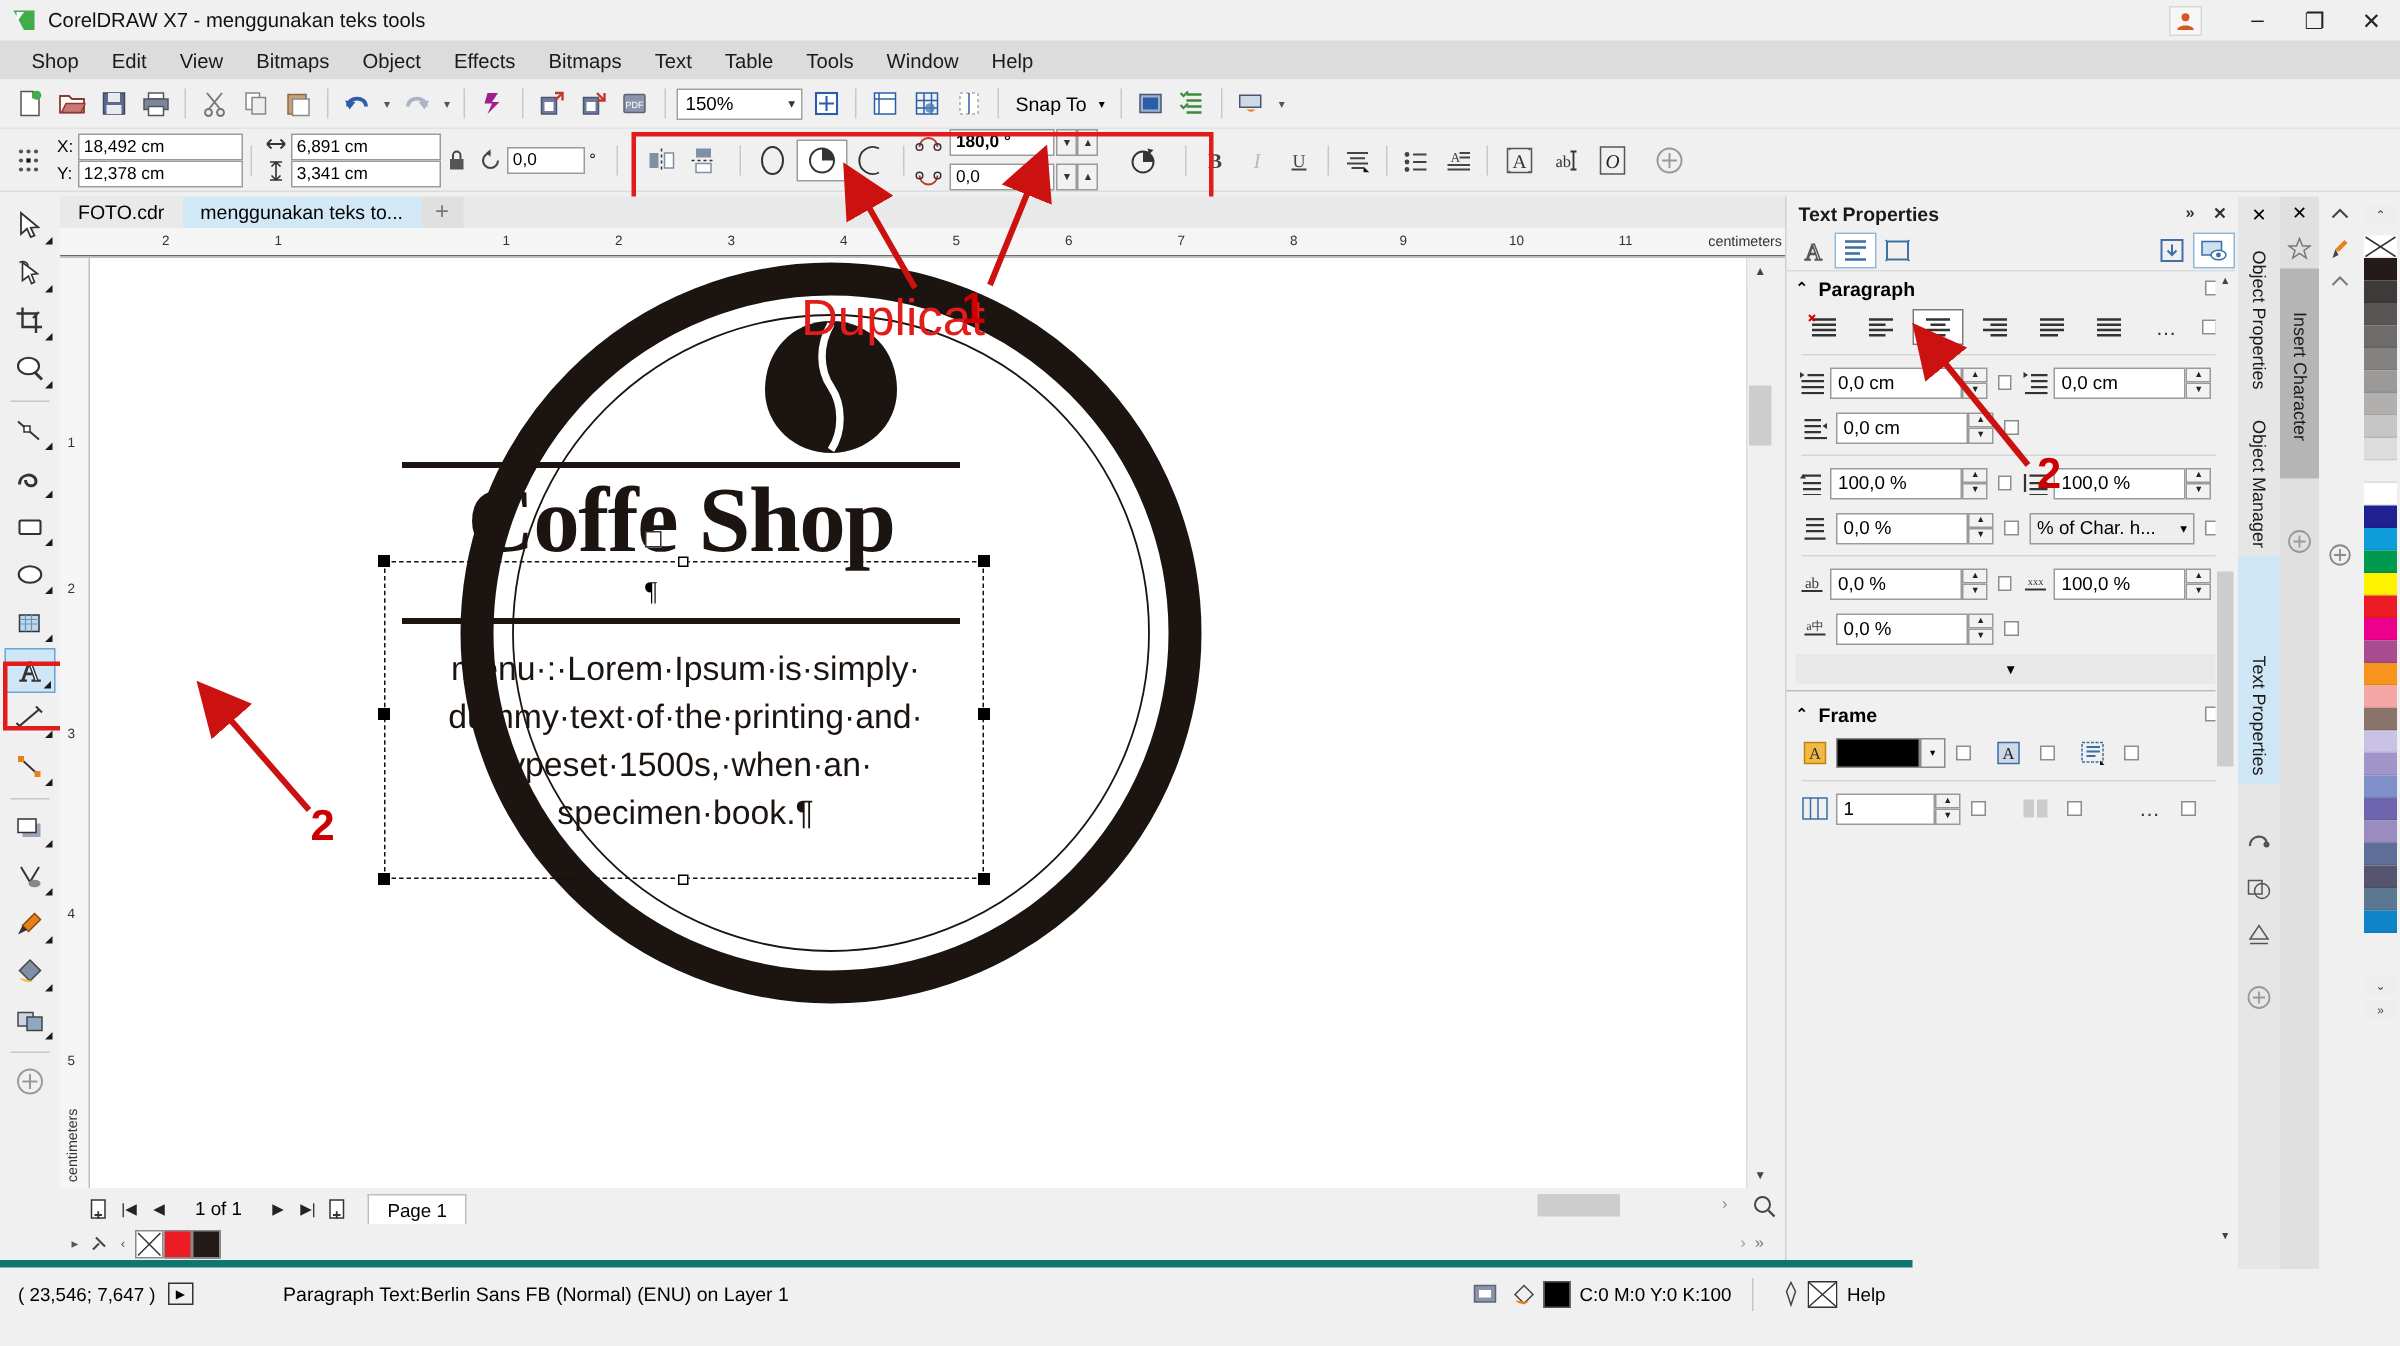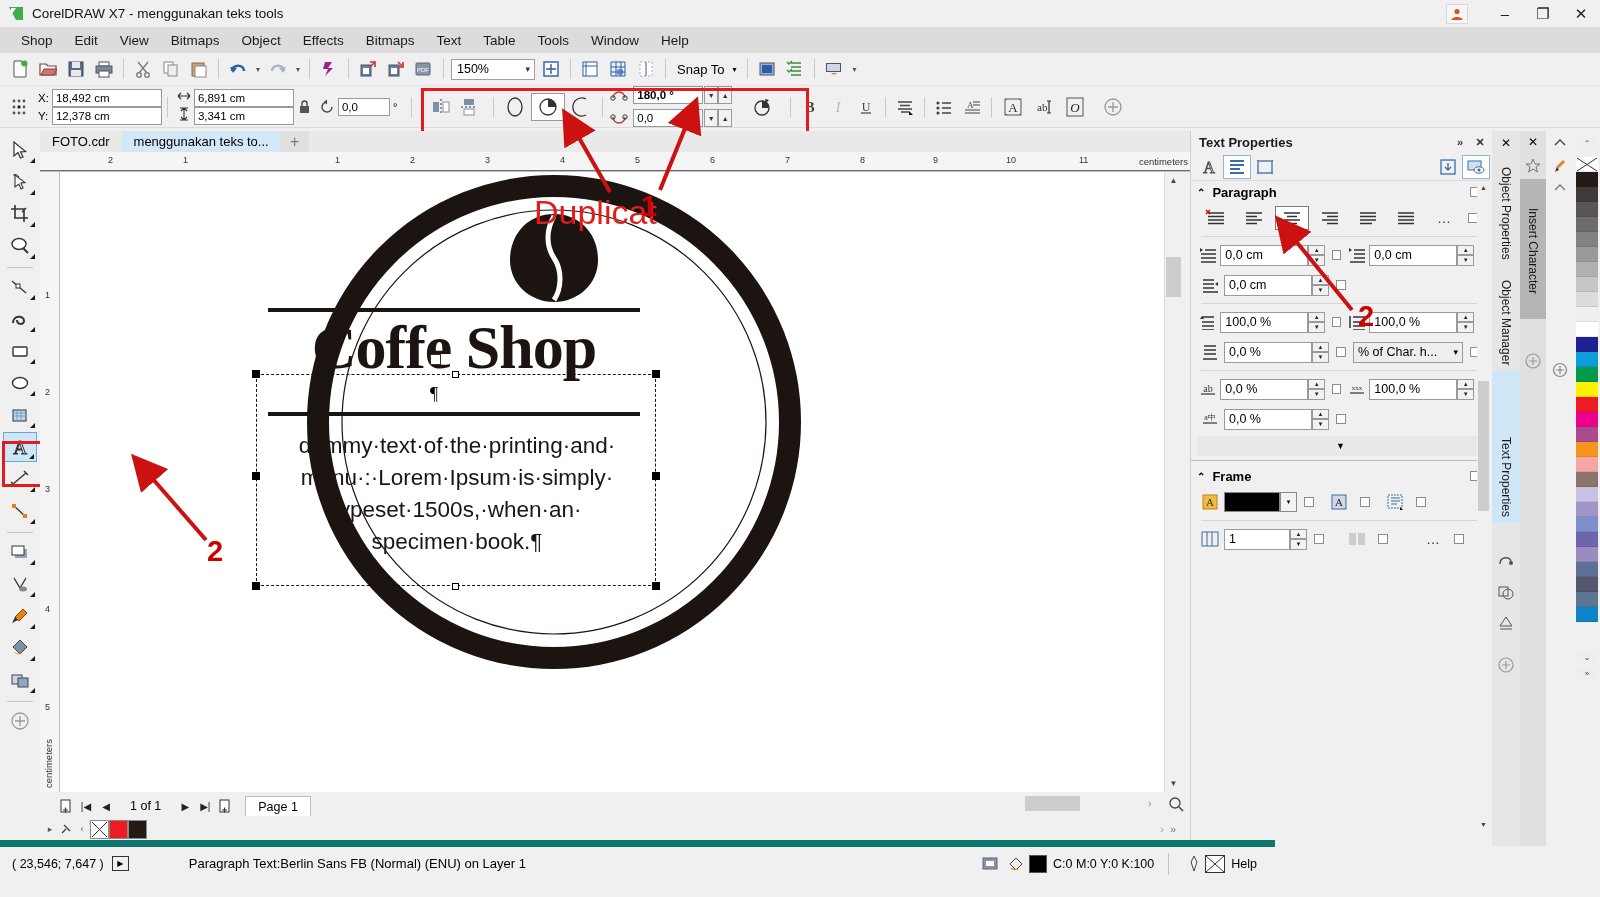--- a/index.html
+++ b/index.html
@@ -111,21 +111,21 @@
     background:#fff; border:1px solid #bdbdbd; border-bottom:none; margin-left:10px; }
 
   
   .docpal { position:absolute; left:42px; top:818px; width:1140px; height:22px;
     background:#f0f0f0; display:flex; align-items:center; }
   .dp-ico { width:16px; height:18px; display:flex; align-items:center; justify-content:center; font-size:9px; color:#555; }
   .sw { width:19px; height:19px; border:1px solid #8a8a8a; }
 
   
   .statusbar { position:absolute; left:0; top:840px; width:1275px; height:40px;
-     background:#f0f0f0; border-top:7px solid #0f766e; display:flex; align-items:center; }
+     background:#f0f0f0; border-top:5px solid #0f766e; display:flex; align-items:center; }
   .sb-coord { font-size:12.5px; padding-left:12px; }
   .sb-play { width:17px; height:15px; border:1px solid #333; display:flex; align-items:center;
      justify-content:center; font-size:8px; margin-left:8px; }
   .sb-obj { font-size:13px; margin-left:60px; }
   .sb-right { margin-left:auto; display:flex; align-items:center; padding-right:18px; }
   .sb-sep { width:1px; height:22px; background:#c5c5c5; margin:0 14px; }
   .sb-swatch { width:18px; height:18px; background:#000; border:1px solid #555; margin-right:6px; }
   .sb-text { font-size:12.5px; }
 
   
@@ -785,22 +785,22 @@
 
         <div style="position:absolute;left:34px;top:136px;width:372px;height:4px;background:#1c1411;"></div>
 
         <div class="logo-title" style="position:absolute;left:20px;top:140px;width:400px;">Coffe Shop</div>
 
         <div style="position:absolute;left:34px;top:240px;width:372px;height:4px;background:#1c1411;"></div>
 
         <div style="position:absolute;left:196px;top:212px;font-size:18px;font-family:'Liberation Serif',serif;">¶</div>
 
         <div style="position:absolute;left:8px;top:258px;width:430px;">
+          <div class="logo-body">menu·:·Lorem·Ipsum·is·simply·</div>
           <div class="logo-body">dummy·text·of·the·printing·and·</div>
-          <div class="logo-body">menu·:·Lorem·Ipsum·is·simply·</div>
           <div class="logo-body">typeset·1500s,·when·an·</div>
           <div class="logo-body">specimen·book.¶</div>
         </div>
 
         <div style="position:absolute;left:22px;top:202px;width:400px;height:212px;border:1px dashed #111;"></div>
 
         <div class="sel-handle" style="left:18px;top:198px;"></div>
         <div class="sel-handle open" style="left:218px;top:199px;"></div>
         <div class="sel-handle" style="left:418px;top:198px;"></div>
         <div class="sel-handle" style="left:18px;top:300px;"></div>

